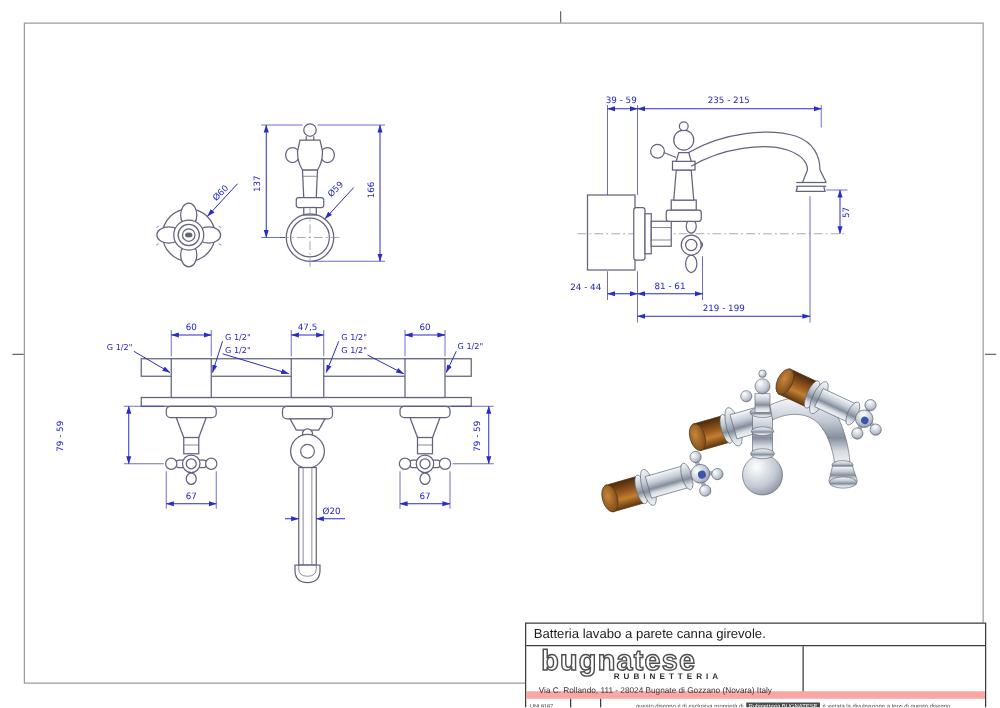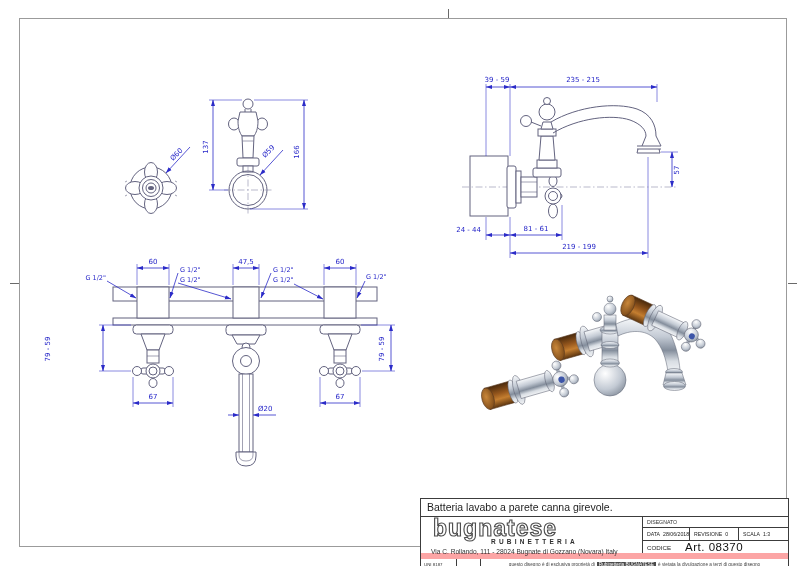--- a/index.html
+++ b/index.html
@@ -345,41 +345,20 @@
   <div class="titleblock">
     <div class="tb-desc">Batteria lavabo a parete canna girevole.</div>
     <div class="tb-main">
       <div class="tb-left">
         <div class="logo-wrap">
           <span class="logo">bugnatese</span>
           <span class="logo-sub">RUBINETTERIA</span>
         </div>
         <div class="address">Via C. Rollando, 111 - 28024 Bugnate di Gozzano (Novara) Italy</div>
       </div>
-      <div class="tb-right">
-        <div class="tb-row1">DISEGNATO</div>
-        <div class="tb-row2">
-          <div class="c c-data">
-            <span>DATA</span>
-            <span>28/06/2018</span>
-          </div>
-          <div class="c c-rev">
-            <span>REVISIONE</span>
-            <span>0</span>
-          </div>
-          <div class="c c-scala">
-            <span>SCALA</span>
-            <span>1:3</span>
-          </div>
-        </div>
-        <div class="tb-row3">
-          <span>CODICE</span>
-          <span class="codice-val">Art. 08370</span>
-        </div>
-      </div>
     </div>
     <div class="tb-strip">
       <div class="std-cell">UNI 8187</div>
       <div class="gap-cell"></div>
       <div class="notice">
         <span>questo disegno è di esclusiva proprietà di</span>
         <span class="hl">Rubinetteria BUGNATESE</span>
         <span>è vietata la divulgazione a terzi di questo disegno</span>
       </div>
     </div>

